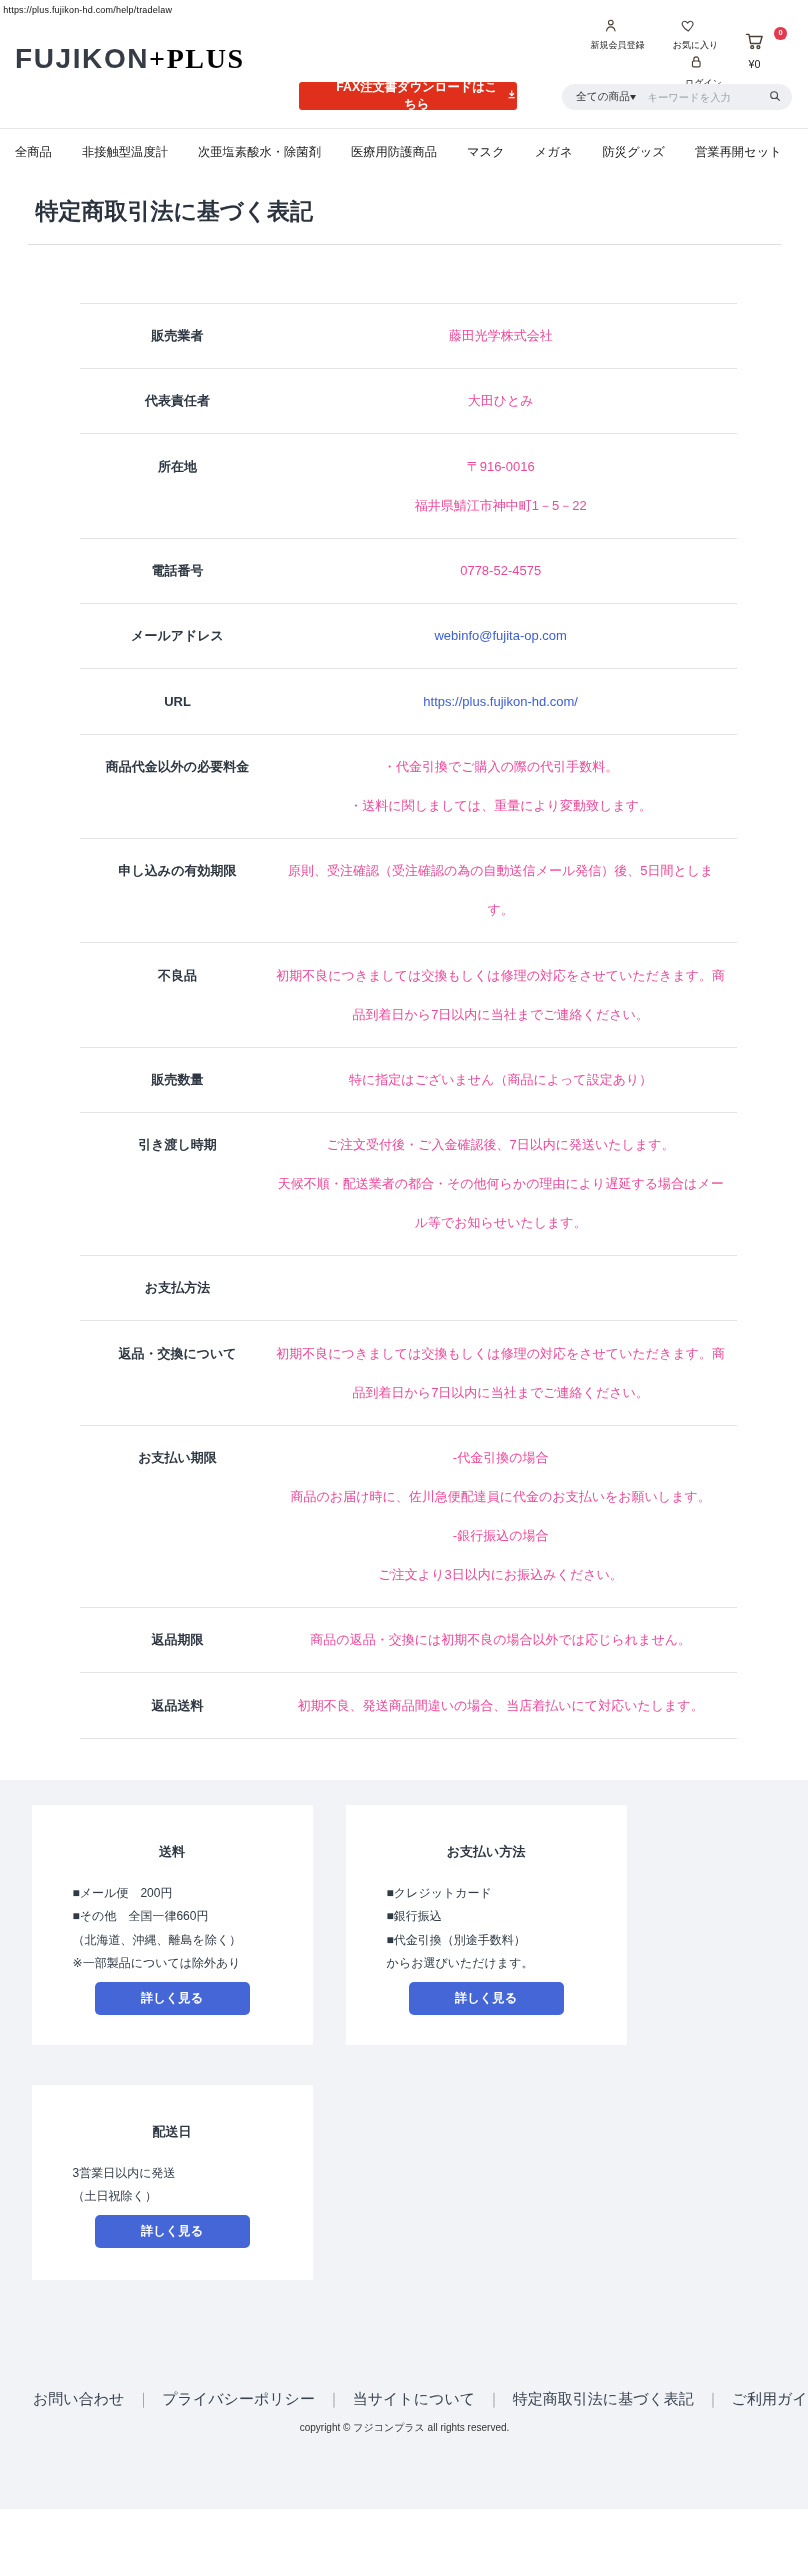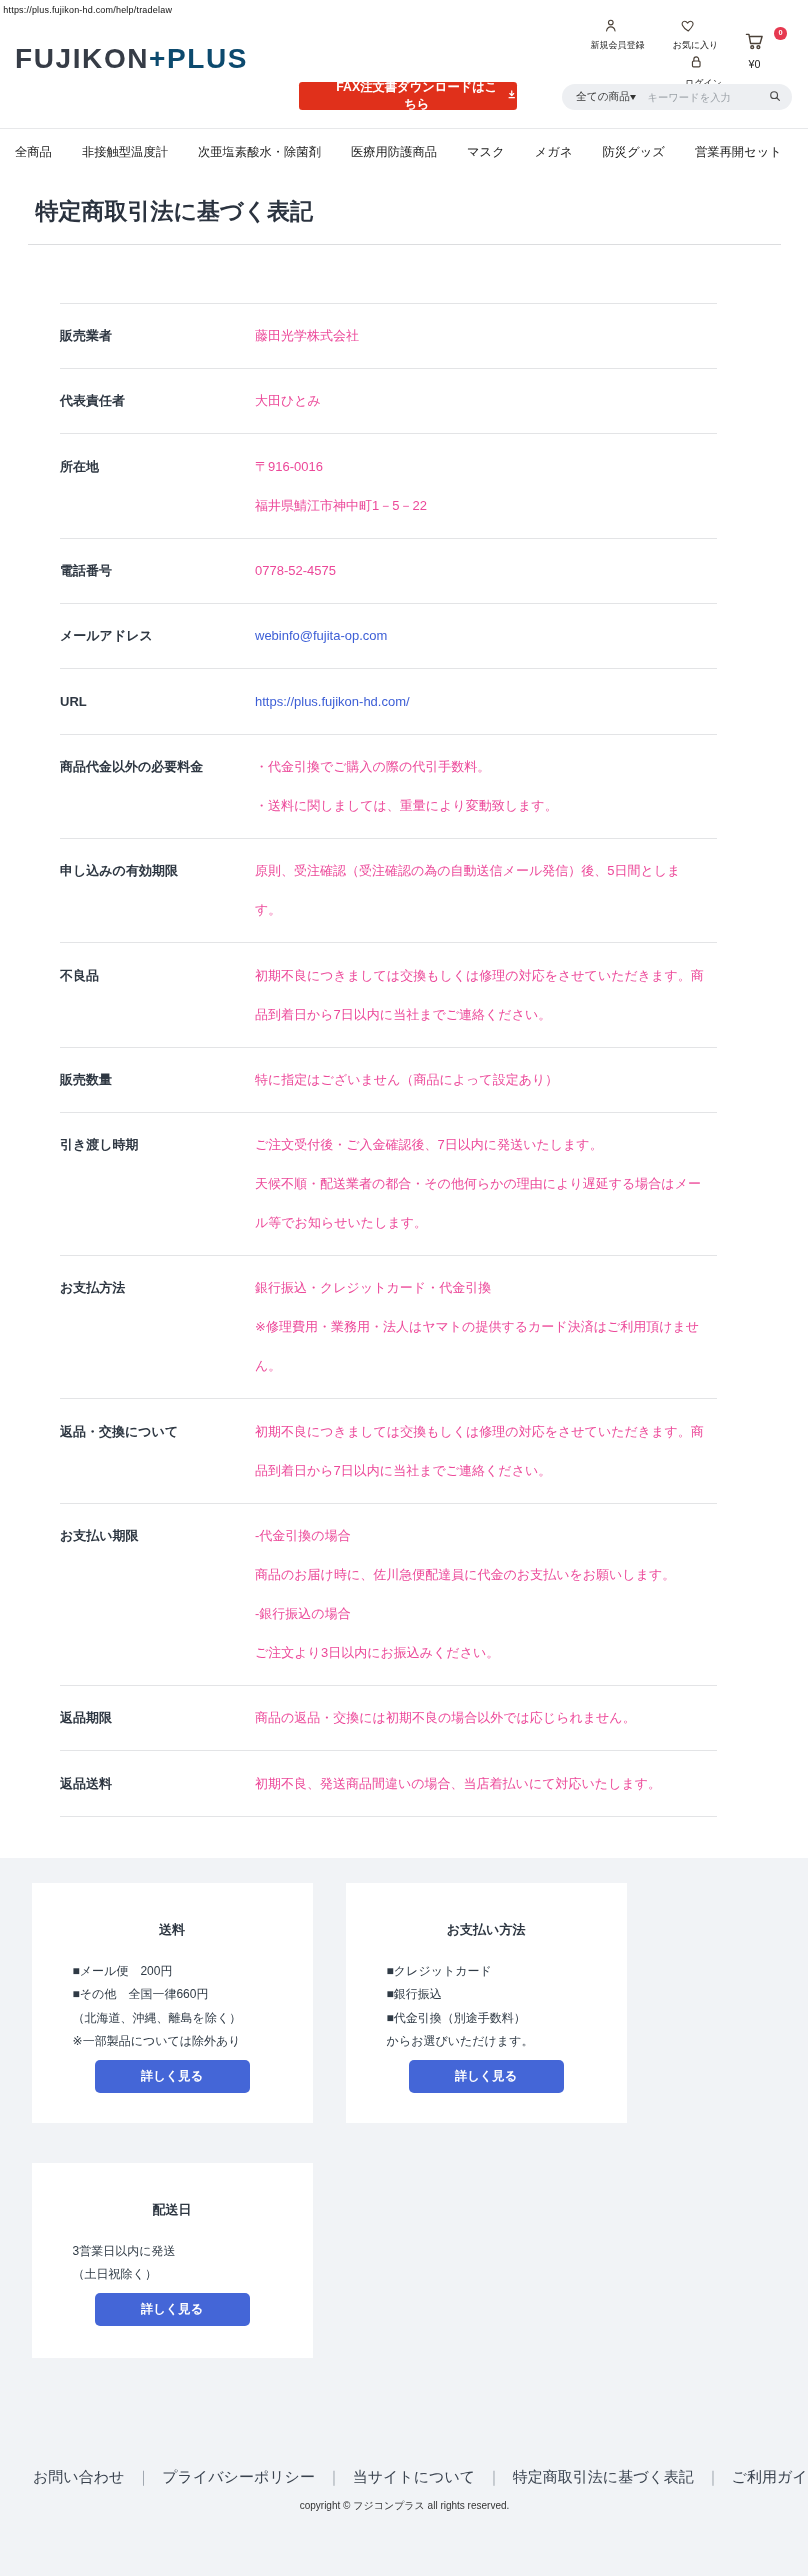--- a/index.html
+++ b/index.html
@@ -6,21 +6,21 @@
   html,body { background:#ffffff; }
   body { font-family:"Liberation Sans","DejaVu Sans",sans-serif; color:#333b45; }
   .page { width:809px; position:relative; background:#fff; margin:0; }
 
   
   .urlbar { height:21.4px; padding:5px 0 0 3.3px; font-size:9px; color:#111; letter-spacing:0.2px; }
 
   
   .header-zone { position:relative; height:108px; border-bottom:0.8px solid #e7e8ea; }
   .logo { position:absolute; left:15px; top:21.4px; font-size:28px; font-weight:800; letter-spacing:1.6px; color:#363c46; white-space:nowrap; }
-  .logo .blue { color:#0c4a6e; }
+  .logo .blue { color:#000000;font-family:Liberation Serif, serif; }
 
   .act { position:absolute; text-align:center; color:#222; }
   .act .ic { display:block; margin:0 auto; }
   .act .lbl { display:block; font-size:9px; margin-top:2.5px; white-space:nowrap; color:#222;margin-left:14px; }
   .act-register { left:576px; top:-3.3px; width:69px; }
   .act-fav { left:658px; top:-3.3px; width:61px; }
   .act-cart { left:729px; top:10px; width:51px; }
   .cart-wrap { position:relative; width:28px; margin:0 auto; }
   .badge { position:absolute; top:-4.1px; right:-6.6px; width:12.3px; height:12.3px; border-radius:50%; background:#e63950; color:#fff; font-size:7.4px; line-height:12.3px; text-align:center; font-weight:bold; }
   .cart-total { display:block; font-size:10.7px; margin-top:3.3px; color:#222; }
@@ -38,21 +38,21 @@
 
   
   .catnav { height:47px; display:flex; align-items:center; gap:30px; padding-left:15px; font-size:12.3px; color:#222; }
   .catnav span { cursor:pointer; white-space:nowrap; }
 
   
   .main-wrap { margin:0 28px; }
   .page-title { font-size:23px; font-weight:bold; color:#2b333f; padding:20px 0 16.5px 7.4px; border-bottom:0.8px solid #dcdddf; }
 
   
-  .legal { margin:58px 0 0 32px; width:657px; border-top:0.8px solid #e3e4e6; }
+  .legal { margin:58px 0 0 52px; width:657px; border-top:0.8px solid #e3e4e6;text-align:center; }
   .trow { display:flex; padding:12.3px 0 13px; border-bottom:0.8px solid #e3e4e6; }
   .tlabel { width:195px; flex:0 0 195px; font-size:13px; font-weight:bold; color:#2e3742; line-height:39px; }
   .tvalue { flex:1; padding-right:10.7px; font-size:13px; color:#ec4899; line-height:39px; white-space:pre-line; word-break:break-word; }
   .tvalue.link { color:#3c5ed6; cursor:pointer; }
 
   
   .gray { background:#f1f3f6; margin-top:41px; padding:25px 0 0; }
   .cards-row { display:flex; gap:33px; padding-left:15.6px;margin-left:16px; }
   .cards-row.second { margin-top:40px; }
   .card { width:281px; background:#fff; padding:38px 0 0; }
@@ -207,22 +207,20 @@
           <div class="tlabel">販売数量</div>
           <div class="tvalue">特に指定はございません（商品によって設定あり）</div>
         </div>
         <div class="trow">
           <div class="tlabel">引き渡し時期</div>
           <div class="tvalue">ご注文受付後・ご入金確認後、7日以内に発送いたします。
 天候不順・配送業者の都合・その他何らかの理由により遅延する場合はメール等でお知らせいたします。</div>
         </div>
         <div class="trow">
           <div class="tlabel">お支払方法</div>
-          <div class="tvalue">銀行振込・クレジットカード・代金引換
-※修理費用・業務用・法人はヤマトの提供するカード決済はご利用頂けません。</div>
         </div>
         <div class="trow">
           <div class="tlabel">返品・交換について</div>
           <div class="tvalue">初期不良につきましては交換もしくは修理の対応をさせていただきます。商品到着日から7日以内に当社までご連絡ください。</div>
         </div>
         <div class="trow">
           <div class="tlabel">お支払い期限</div>
           <div class="tvalue">-代金引換の場合
 商品のお届け時に、佐川急便配達員に代金のお支払いをお願いします。
 -銀行振込の場合

